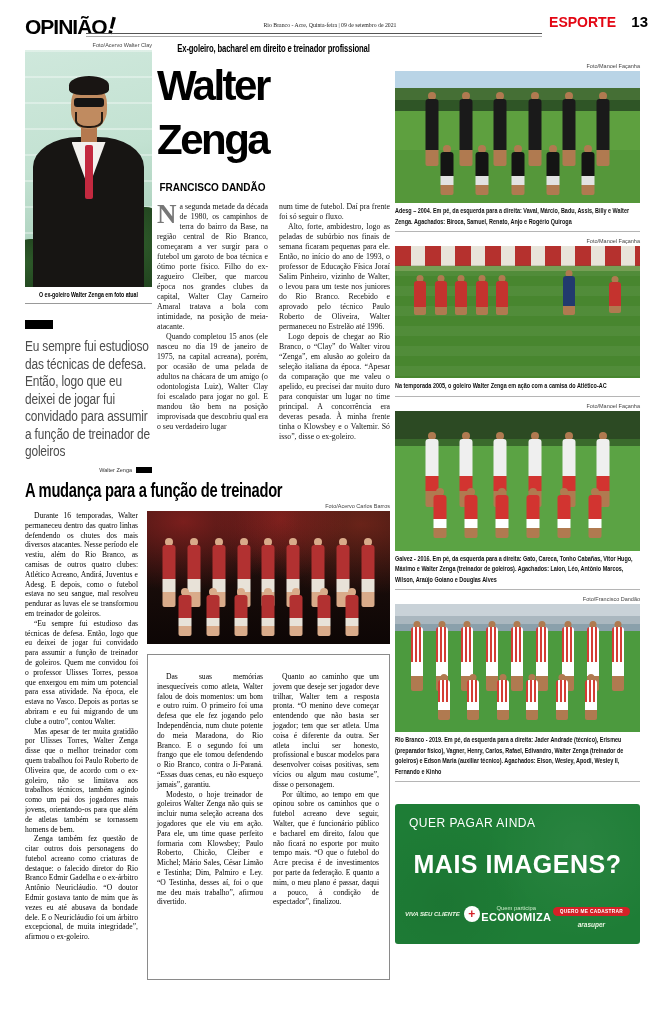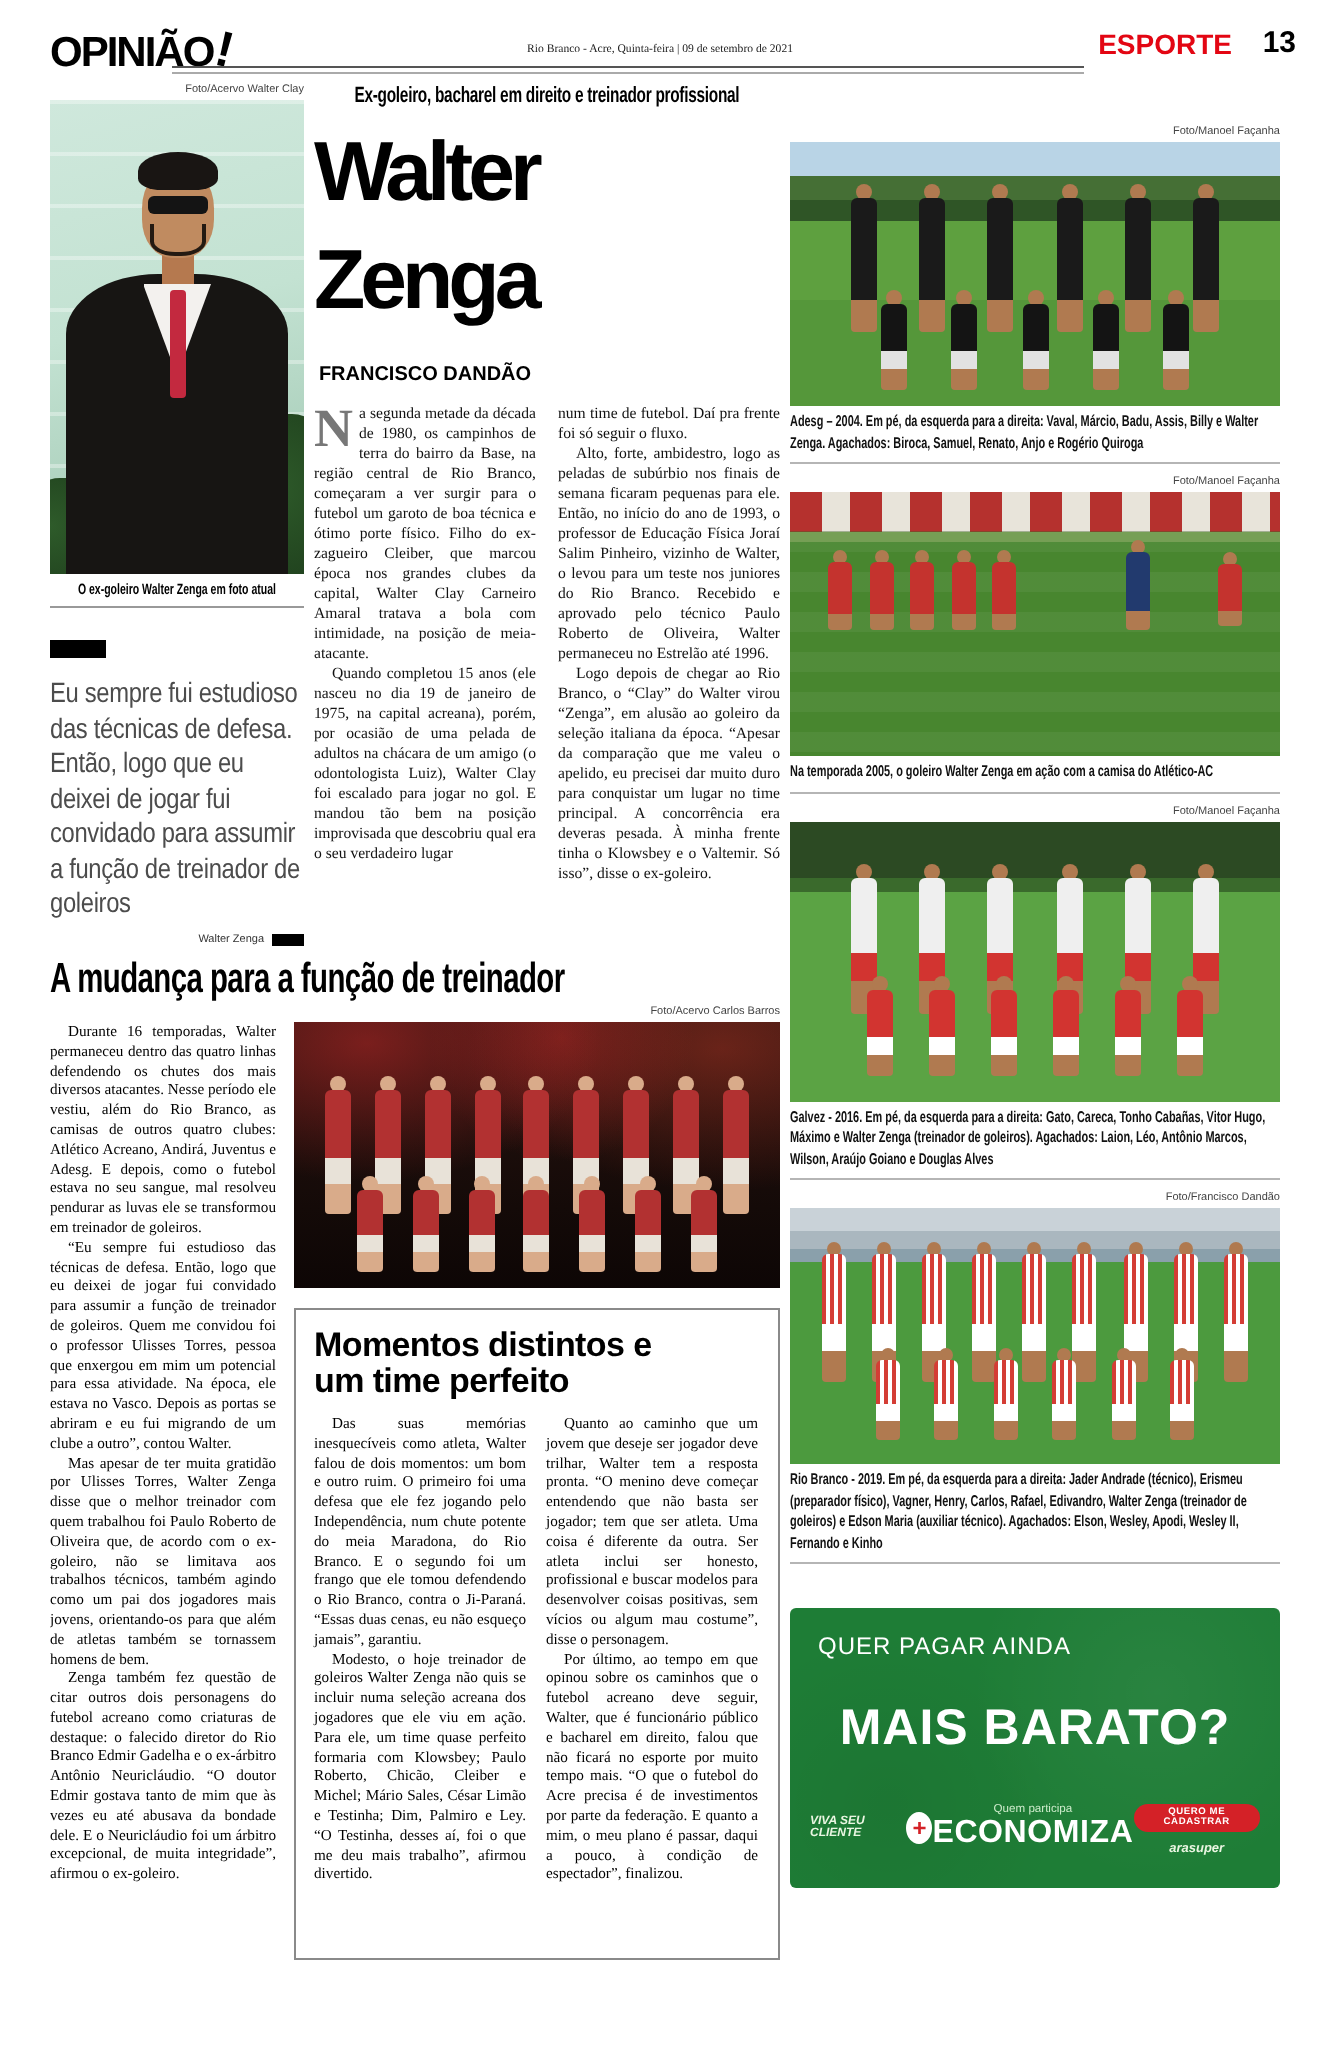--- a/index.html
+++ b/index.html
@@ -153,21 +153,21 @@
             font-weight:800;letter-spacing:.5px;}
   .ad-foot{position:absolute;left:10px;right:10px;bottom:16px;display:flex;align-items:center;
            justify-content:space-between;}
   .ad-logo-left{display:flex;align-items:center;gap:4px;}
   .ad-client{font-size:6px;font-weight:700;font-style:italic;color:#eaf6e2;}
   .ad-badge{width:16px;height:16px;background:#fff;border-radius:50%;position:relative;}
   .ad-badge::before{content:"+";position:absolute;left:0;right:0;top:1px;text-align:center;
       color:#d42127;font-size:12px;font-weight:900;line-height:14px;}
   .ad-center{text-align:center;}
   .ad-center-small{font-size:5.8px;color:#cdeccb;}
-  .ad-center-big{font-size:16px;font-weight:800;letter-spacing:.3px;}
+  .ad-center-big{font-size:11px;font-weight:800;letter-spacing:.3px;}
   .ad-right{text-align:center;}
   .ad-btn{display:inline-block;background:#d42127;border-radius:7px;padding:2px 7px;
           font-size:4.8px;font-weight:800;letter-spacing:.3px;color:#fff;}
   .ad-brand{margin-top:4px;font-size:6.5px;font-style:italic;font-weight:700;color:#eaf6e2;}
 </style>
 </head>
 <body>
 
 <div class="page">
 
@@ -260,24 +260,20 @@
               <span class="player"></span>
               <span class="player"></span>
               <span class="player"></span>
               <span class="player"></span>
               <span class="player"></span>
               <span class="player"></span>
               <span class="player"></span>
             </div>
         </div>
         <div class="box">
-          <div class="box-title">
-            <span style="display:block">Momentos distintos e</span>
-            <span style="display:block">um time perfeito</span>
-          </div>
           <div class="box-cols">
             <div class="box-col">
               <p class="ind">Das suas memórias inesquecíveis como atleta, Walter falou de dois momentos: um bom e outro ruim. O primeiro foi uma defesa que ele fez jogando pelo Independência, num chute potente do meia Maradona, do Rio Branco. E o segundo foi um frango que ele tomou defendendo o Rio Branco, contra o Ji-Paraná. “Essas duas cenas, eu não esqueço jamais”, garantiu.</p>
               <p class="ind">Modesto, o hoje treinador de goleiros Walter Zenga não quis se incluir numa seleção acreana dos jogadores que ele viu em ação. Para ele, um time quase perfeito formaria com Klowsbey; Paulo Roberto, Chicão, Cleiber e Michel; Mário Sales, César Limão e Testinha; Dim, Palmiro e Ley. “O Testinha, desses aí, foi o que me deu mais trabalho”, afirmou divertido.</p>
             </div>
             <div class="box-col">
               <p class="ind">Quanto ao caminho que um jovem que deseje ser jogador deve trilhar, Walter tem a resposta pronta. “O menino deve começar entendendo que não basta ser jogador; tem que ser atleta. Uma coisa é diferente da outra. Ser atleta inclui ser honesto, profissional e buscar modelos para desenvolver coisas positivas, sem vícios ou algum mau costume”, disse o personagem.</p>
               <p class="ind">Por último, ao tempo em que opinou sobre os caminhos que o futebol acreano deve seguir, Walter, que é funcionário público e bacharel em direito, falou que não ficará no esporte por muito tempo mais. “O que o futebol do Acre precisa é de investimentos por parte da federação. E quanto a mim, o meu plano é passar, daqui a pouco, à condição de espectador”, finalizou.</p>
             </div>
           </div>
@@ -382,21 +378,21 @@
         </div>
     </div>
     <div class="capwrap">
       <div class="cap">
           <span class="cx70">Rio Branco - 2019. Em pé, da esquerda para a direita: Jader Andrade (técnico), Erismeu (preparador físico), Vagner, Henry, Carlos, Rafael, Edivandro, Walter Zenga (treinador de goleiros) e Edson Maria (auxiliar técnico). Agachados: Elson, Wesley, Apodi, Wesley II, Fernando e Kinho</span>
         </div>
     </div>
 
     <div class="ad">
       <div class="ad-line1">QUER PAGAR AINDA</div>
-      <div class="ad-line2">MAIS BARATO?</div>
+      <div class="ad-line2">MAIS IMAGENS?</div>
       <div class="ad-foot">
         <div class="ad-logo-left">
           <span class="ad-client">VIVA SEU CLIENTE</span>
           <span class="ad-badge"></span>
         </div>
         <div class="ad-center">
           <div class="ad-center-small">Quem participa</div>
           <div class="ad-center-big">ECONOMIZA</div>
         </div>
         <div class="ad-right">

